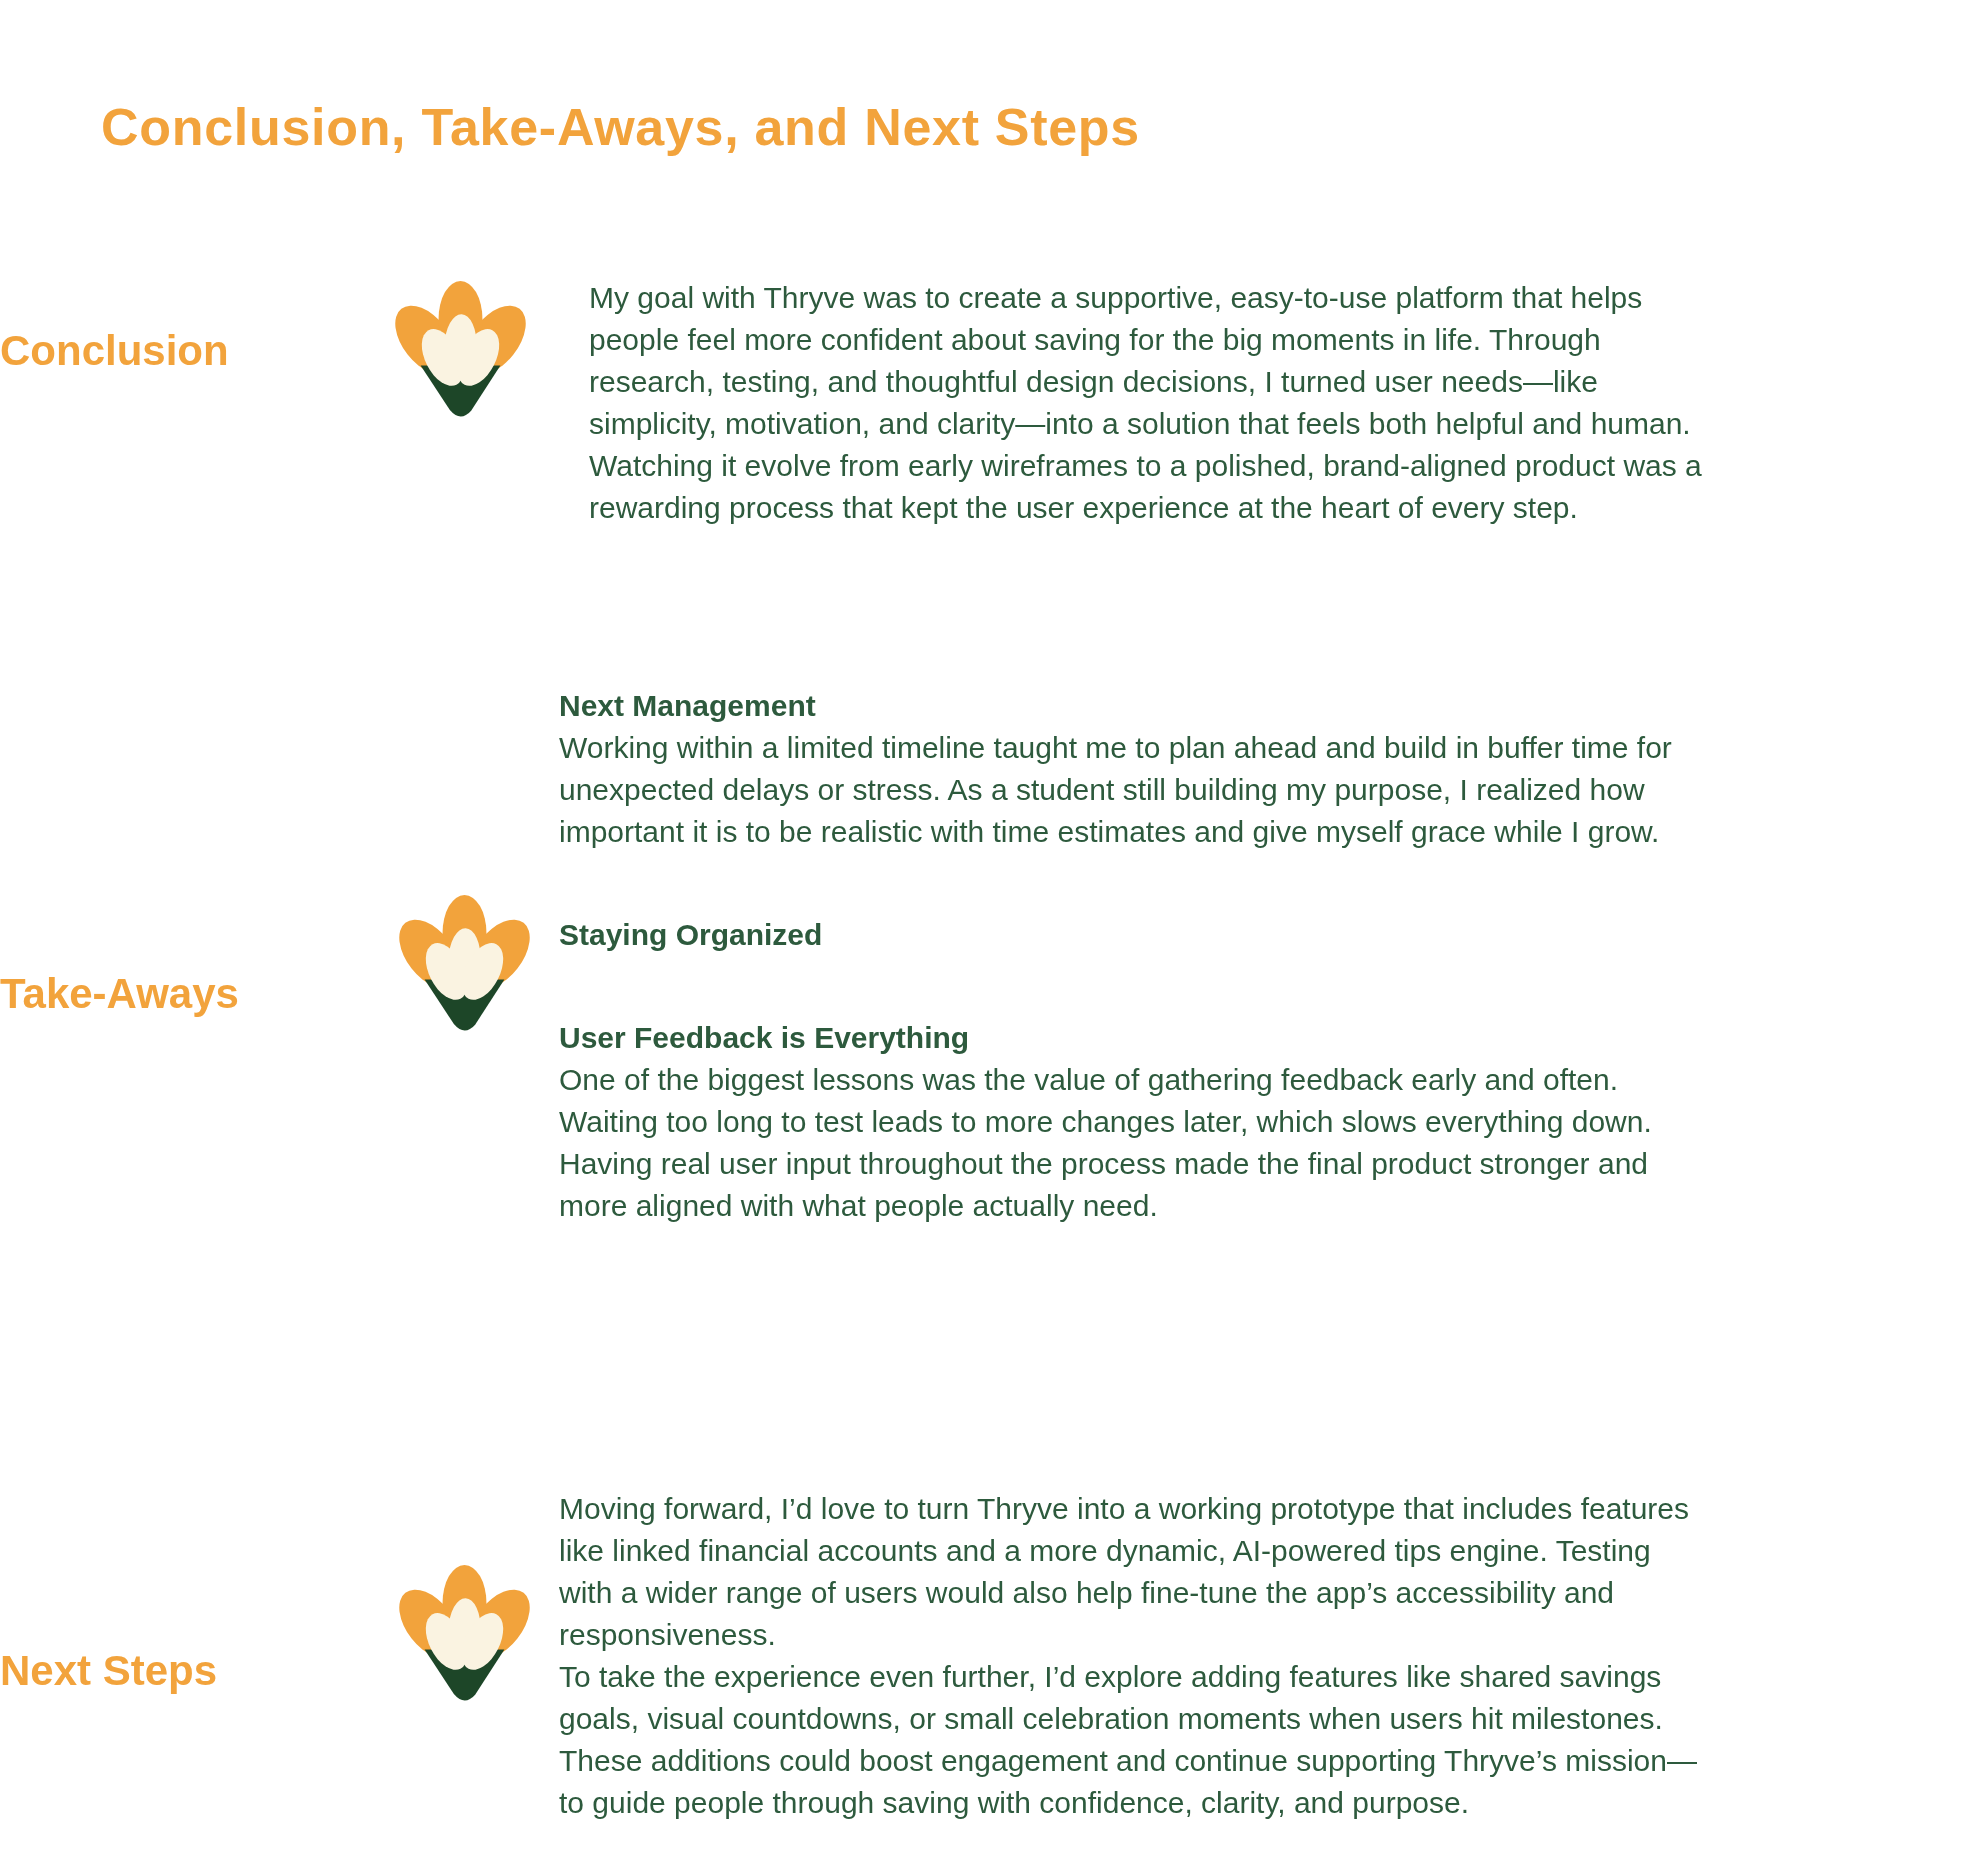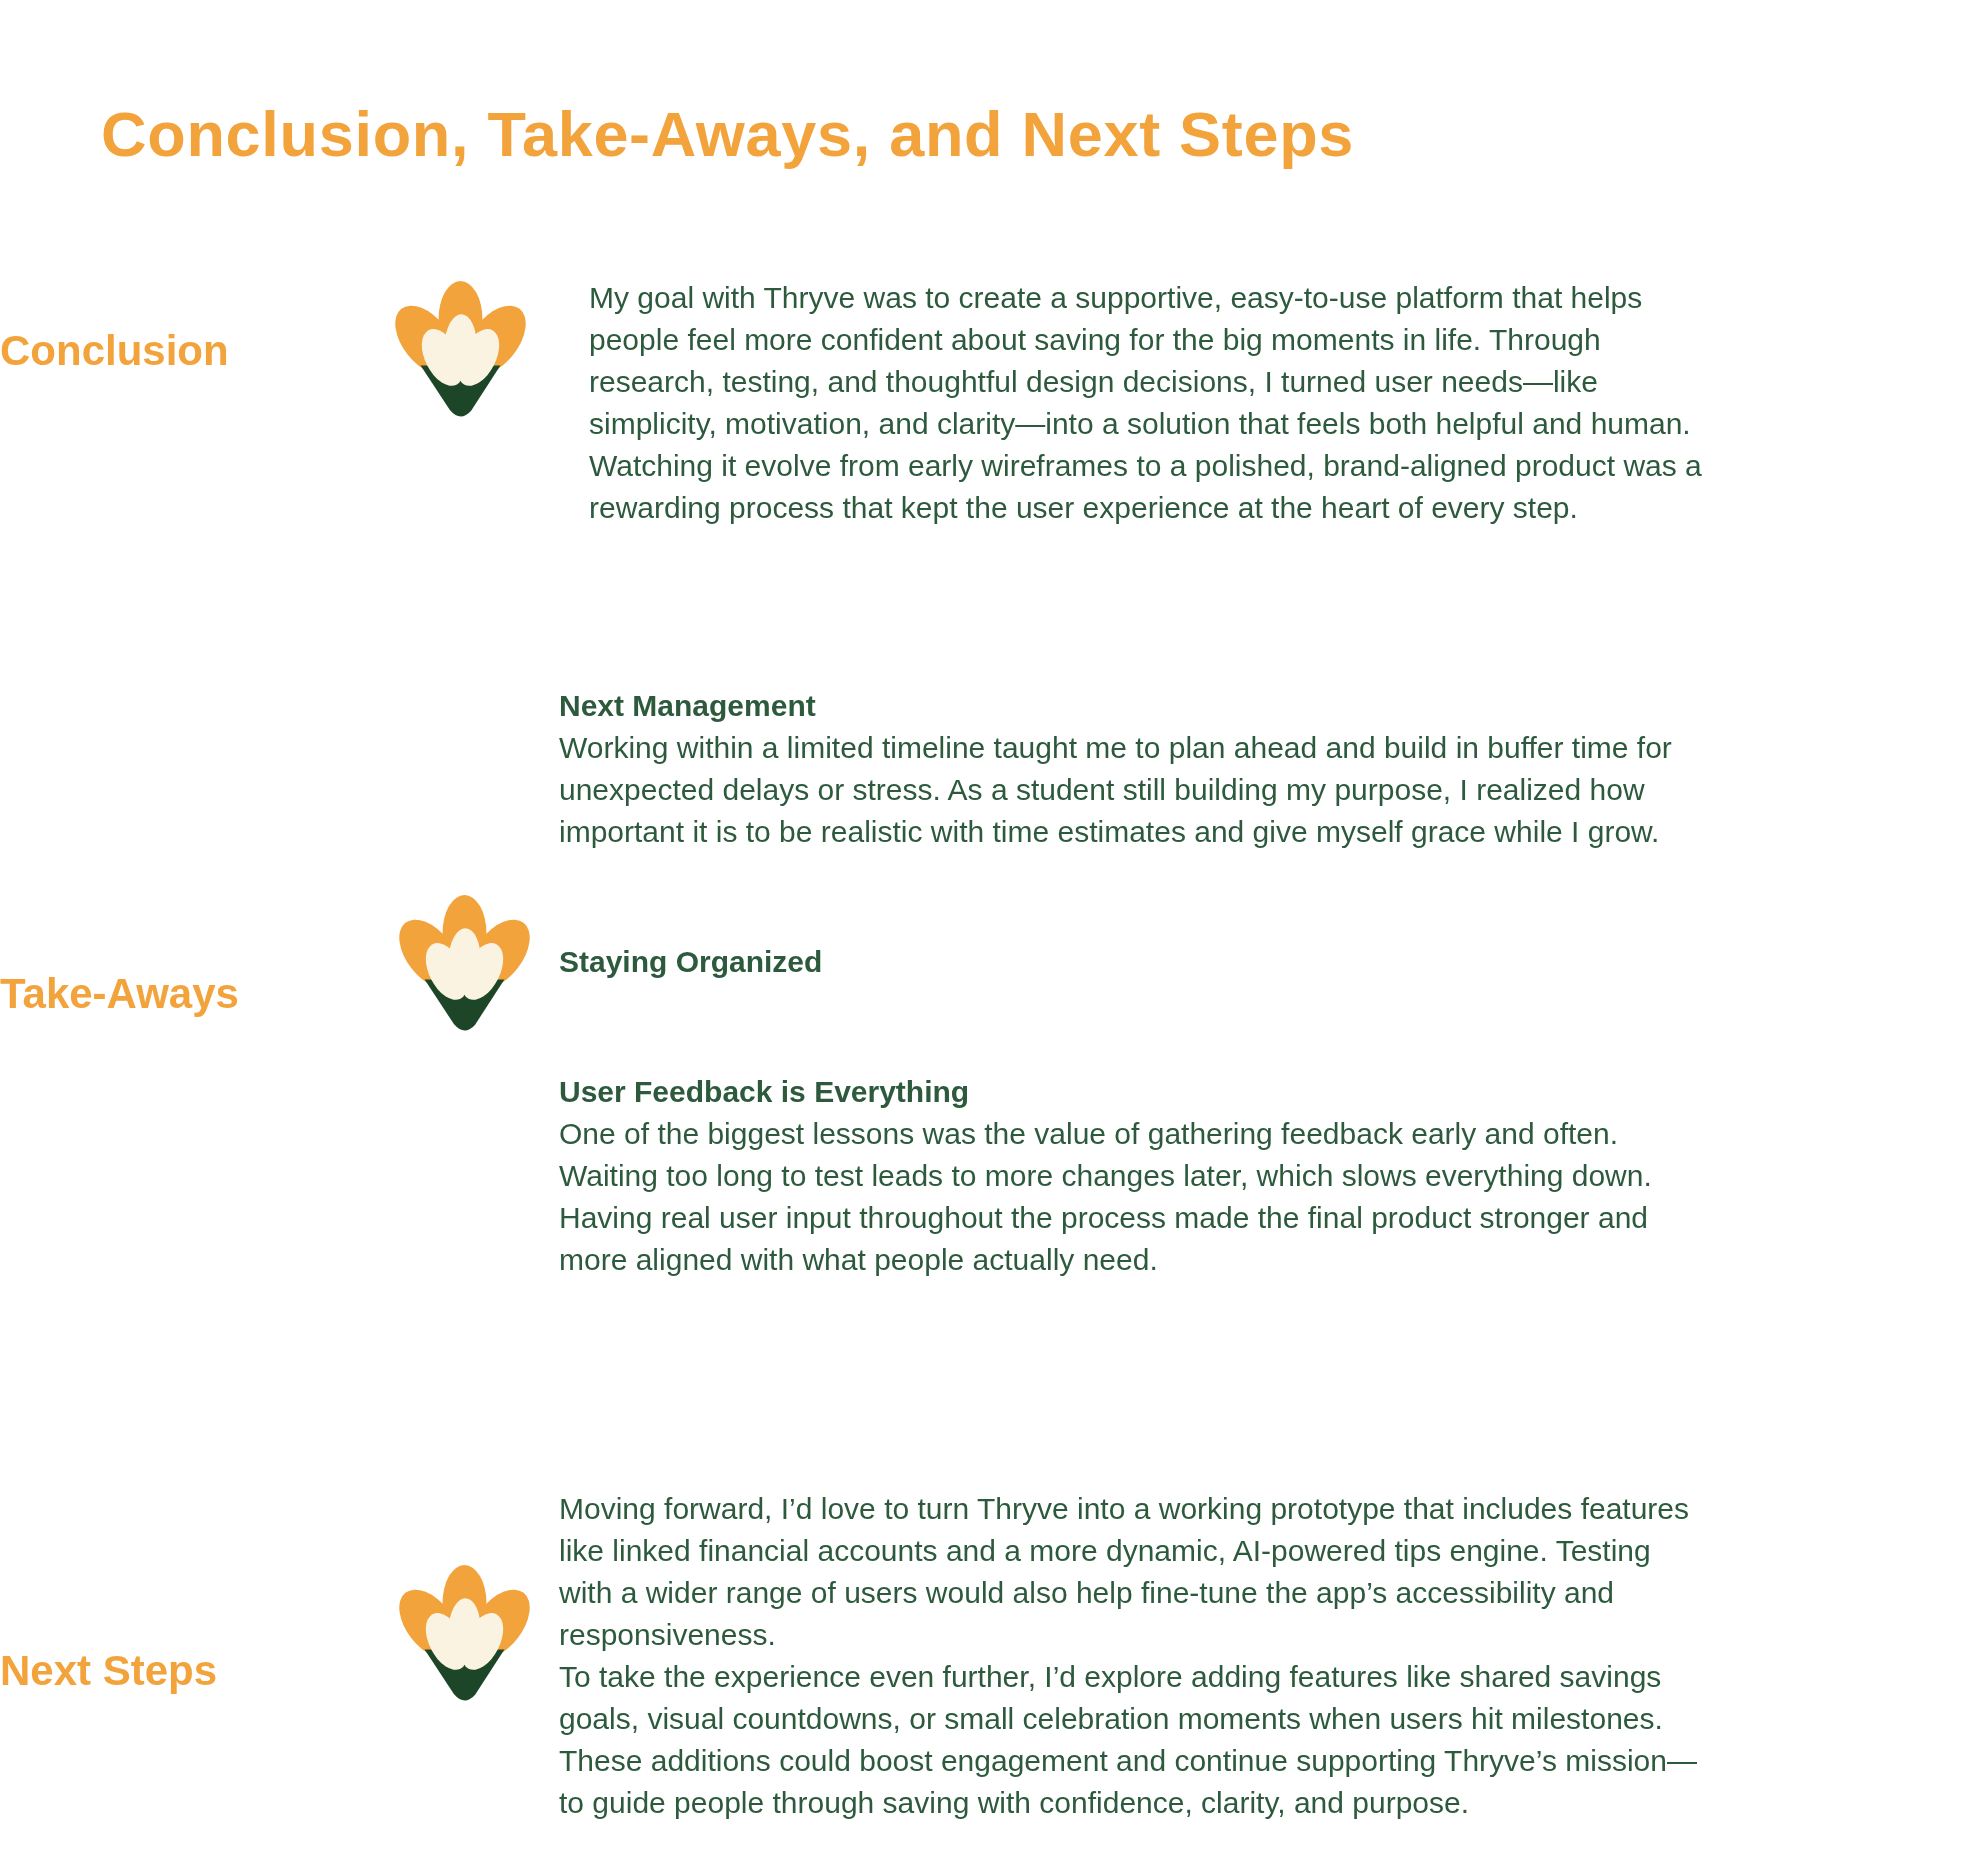--- a/index.html
+++ b/index.html
@@ -9,21 +9,21 @@
     height: 1870px;
     background: #ffffff;
     font-family: "Liberation Sans", "DejaVu Sans", sans-serif;
     overflow: hidden;
   }
   .title {
     position: absolute;
     left: 101px;
     top: 98px;
     margin: 0;
-    font-size: 63px;
+    font-size: 52px;
     font-weight: 700;
     letter-spacing: 0.7px;
     color: #F2A33C;
     line-height: 1.15;
     white-space: nowrap;
   }
   .label-wrap {
     position: absolute;
     left: 0;
     text-align: left;
@@ -54,21 +54,21 @@
     left: 559px;
     width: 1141px;
     color: #2D5A3D;
     font-size: 30px;
     line-height: 42px;
   }
   .tc1 { top: 277px; margin-left: 30px; }
   .tc2 { top: 685px; }
   .tc3 { top: 1488px; }
   .text-col p { margin: 0; }
-  .block + .block { margin-top: 88px; }
+  .block + .block { margin-top: 61px; }
   .block-heading {
     margin: 0;
     font-size: 30px;
     font-weight: 700;
     color: #2D5A3D;
     line-height: 42px;
   }
 </style>
 </head>
 <body>

